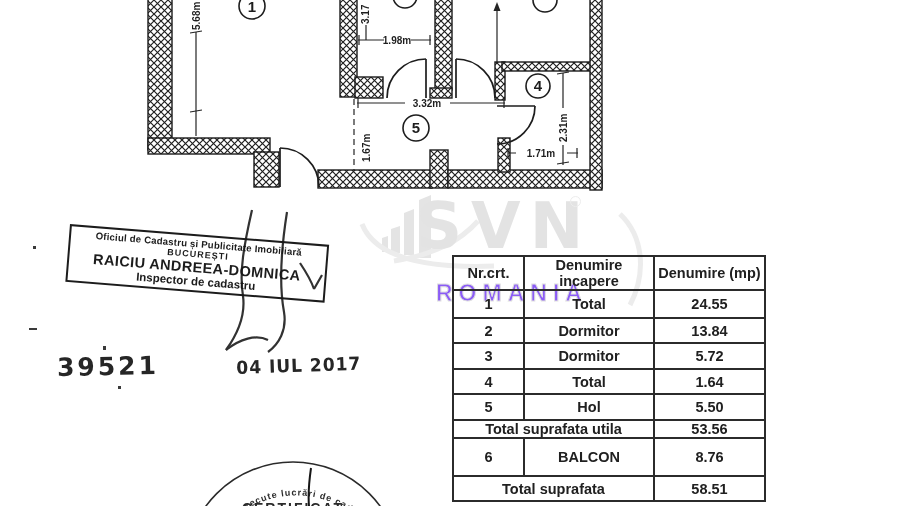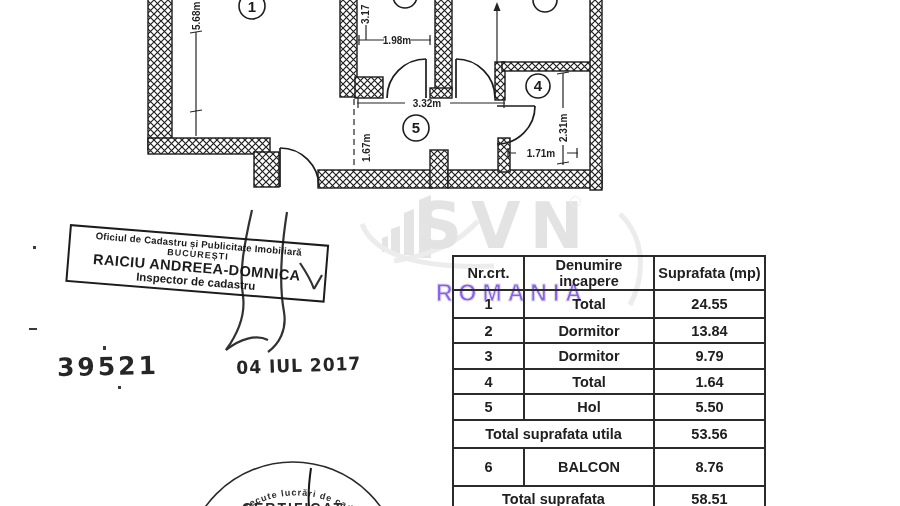--- a/index.html
+++ b/index.html
@@ -181,48 +181,48 @@
 <table id="areas">
   <colgroup>
       <col style="width:71px">
       <col style="width:130px">
       <col style="width:111px">
     </colgroup>
   <tbody>
       <tr style="height:24px">
     <td>Nr.crt.</td>
     <td>Denumire incapere</td>
-    <td>Suprafata (mp)</td>
+    <td>Denumire (mp)</td>
   </tr>
   <tr style="height:28px">
     <td>1</td>
     <td>Total</td>
     <td>24.55</td>
   </tr>
   <tr style="height:25px">
     <td>2</td>
     <td>Dormitor</td>
     <td>13.84</td>
   </tr>
   <tr style="height:26px">
     <td>3</td>
     <td>Dormitor</td>
-    <td>9.79</td>
+    <td>5.72</td>
   </tr>
   <tr style="height:25px">
     <td>4</td>
     <td>Total</td>
     <td>1.64</td>
   </tr>
   <tr style="height:26px">
     <td>5</td>
     <td>Hol</td>
     <td>5.50</td>
   </tr>
-  <tr style="height:28px">
+  <tr style="height:18px">
     <td colspan="2">Total suprafata utila</td>
     <td>53.56</td>
   </tr>
   <tr style="height:38px">
     <td>6</td>
     <td>BALCON</td>
     <td>8.76</td>
   </tr>
   <tr style="height:25px">
     <td colspan="2">Total suprafata</td>

